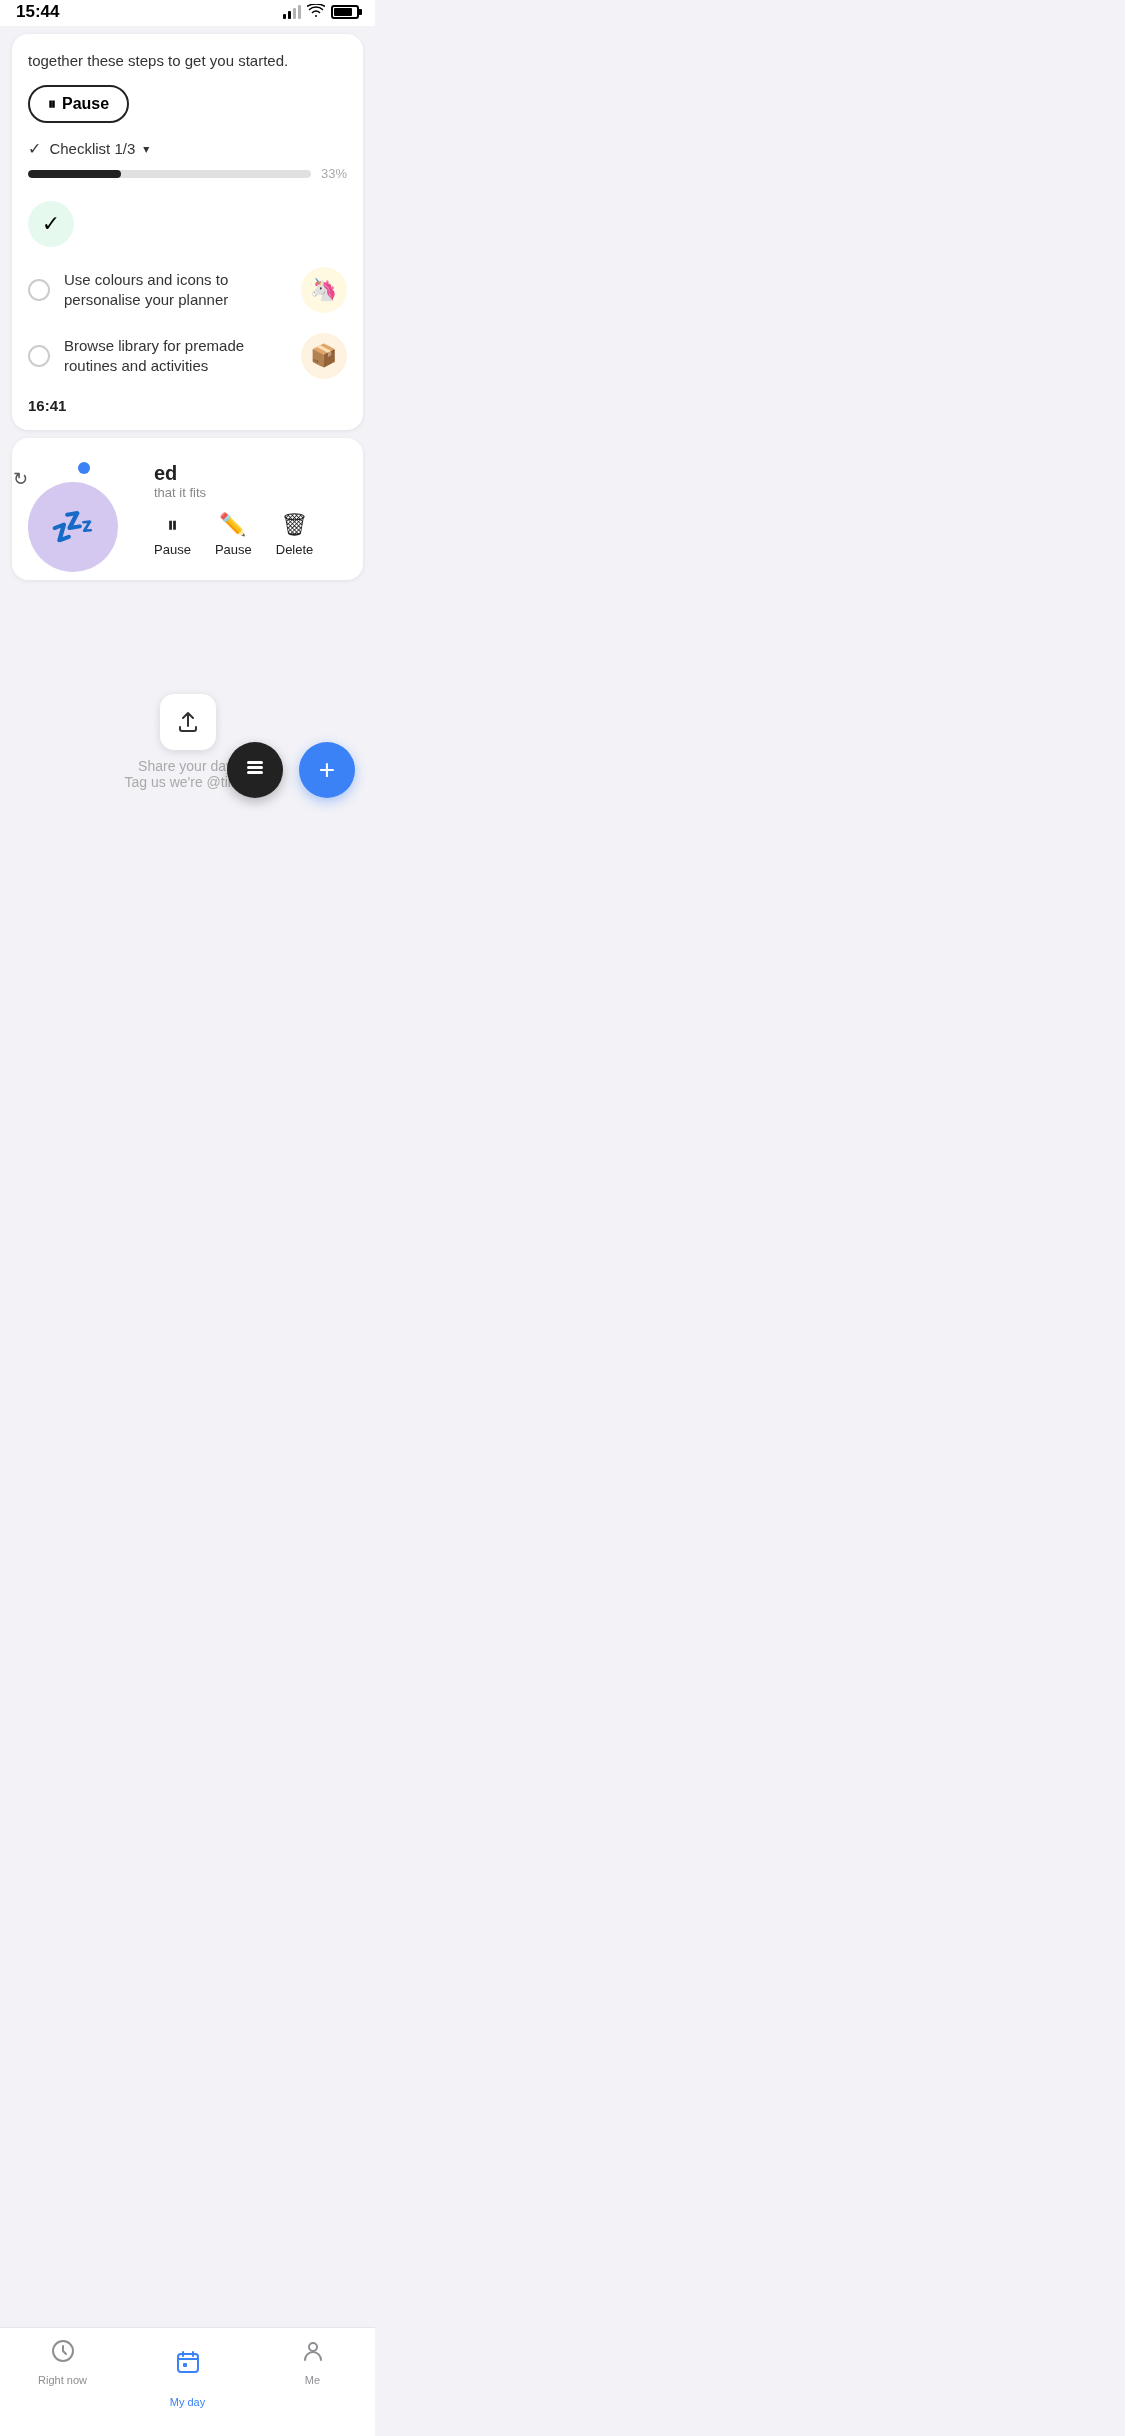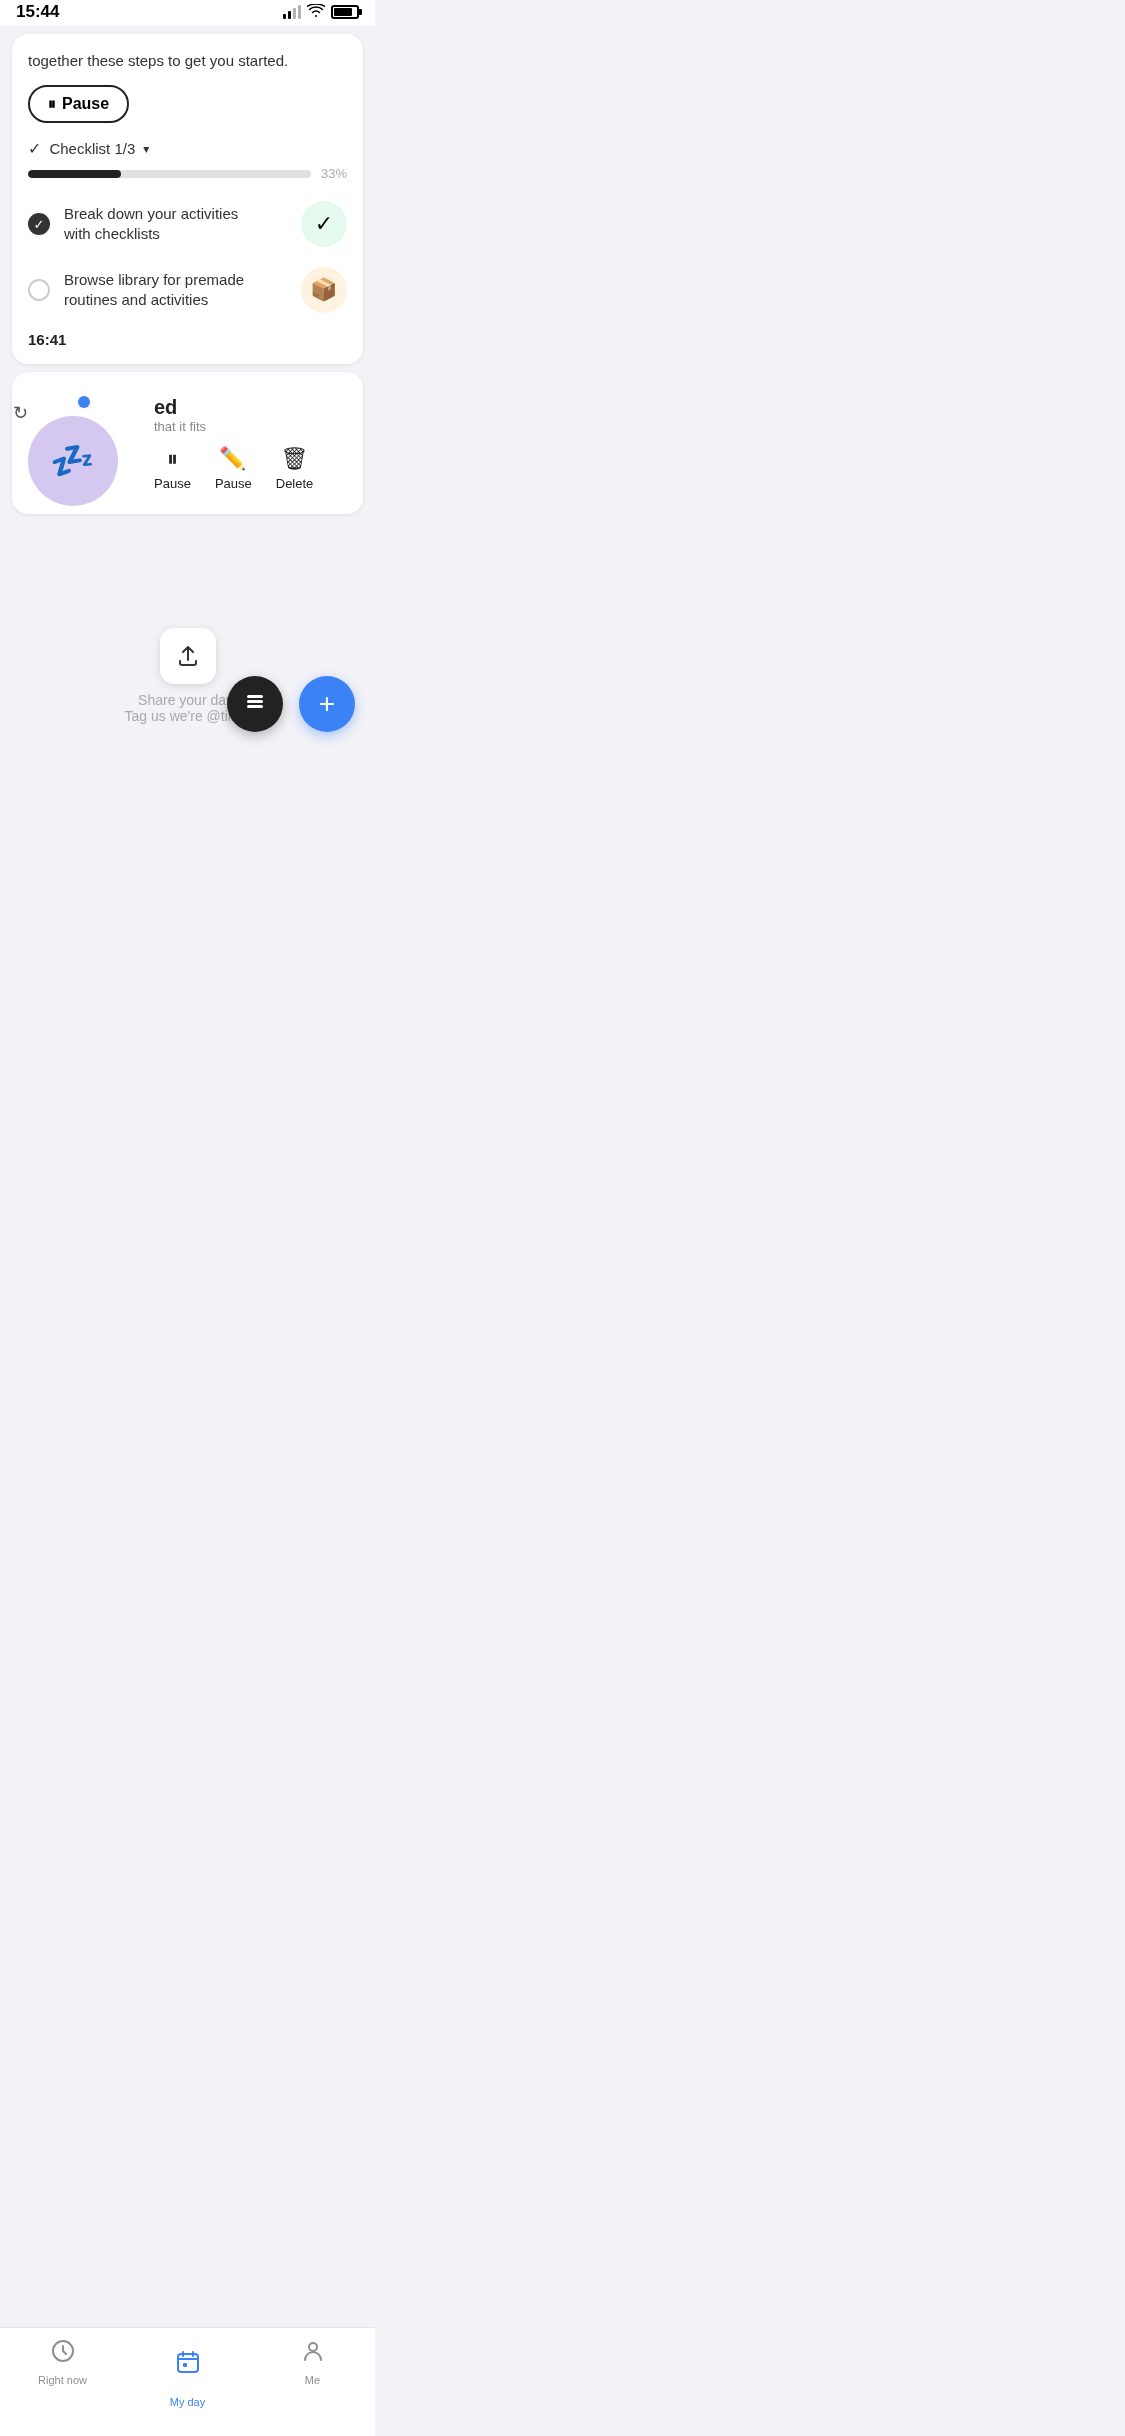--- a/index.html
+++ b/index.html
@@ -437,27 +437,30 @@
     <div class="progress-row">
       <div class="progress-bar-bg">
         <div class="progress-bar-fill" style="width: 33%;"></div>
       </div>
       <span class="progress-pct">33%</span>
     </div>
 
     <div class="checklist-items">
 
       <div class="checklist-item">
+        <div class="checklist-item-icon icon-green">✓</div>
+      </div>
+
+      <div class="checklist-item">
         <div class="checklist-item-left">
-          <div class="radio-outer checked"></div>
-          <span class="checklist-item-label">Break down your activities<br>with checklists</span>
+          <div class="radio-outer"></div>
+          <span class="checklist-item-label">Use colours and icons to<br>personalise your planner</span>
         </div>
-        <div class="checklist-item-icon icon-green">✓</div>
-      </div>
-
+        <div class="checklist-item-icon icon-yellow">🦄</div>
+      </div>
 
       <div class="checklist-item">
         <div class="checklist-item-left">
           <div class="radio-outer"></div>
           <span class="checklist-item-label">Browse library for premade<br>routines and activities</span>
         </div>
         <div class="checklist-item-icon icon-orange">📦</div>
       </div>
 
     </div>

